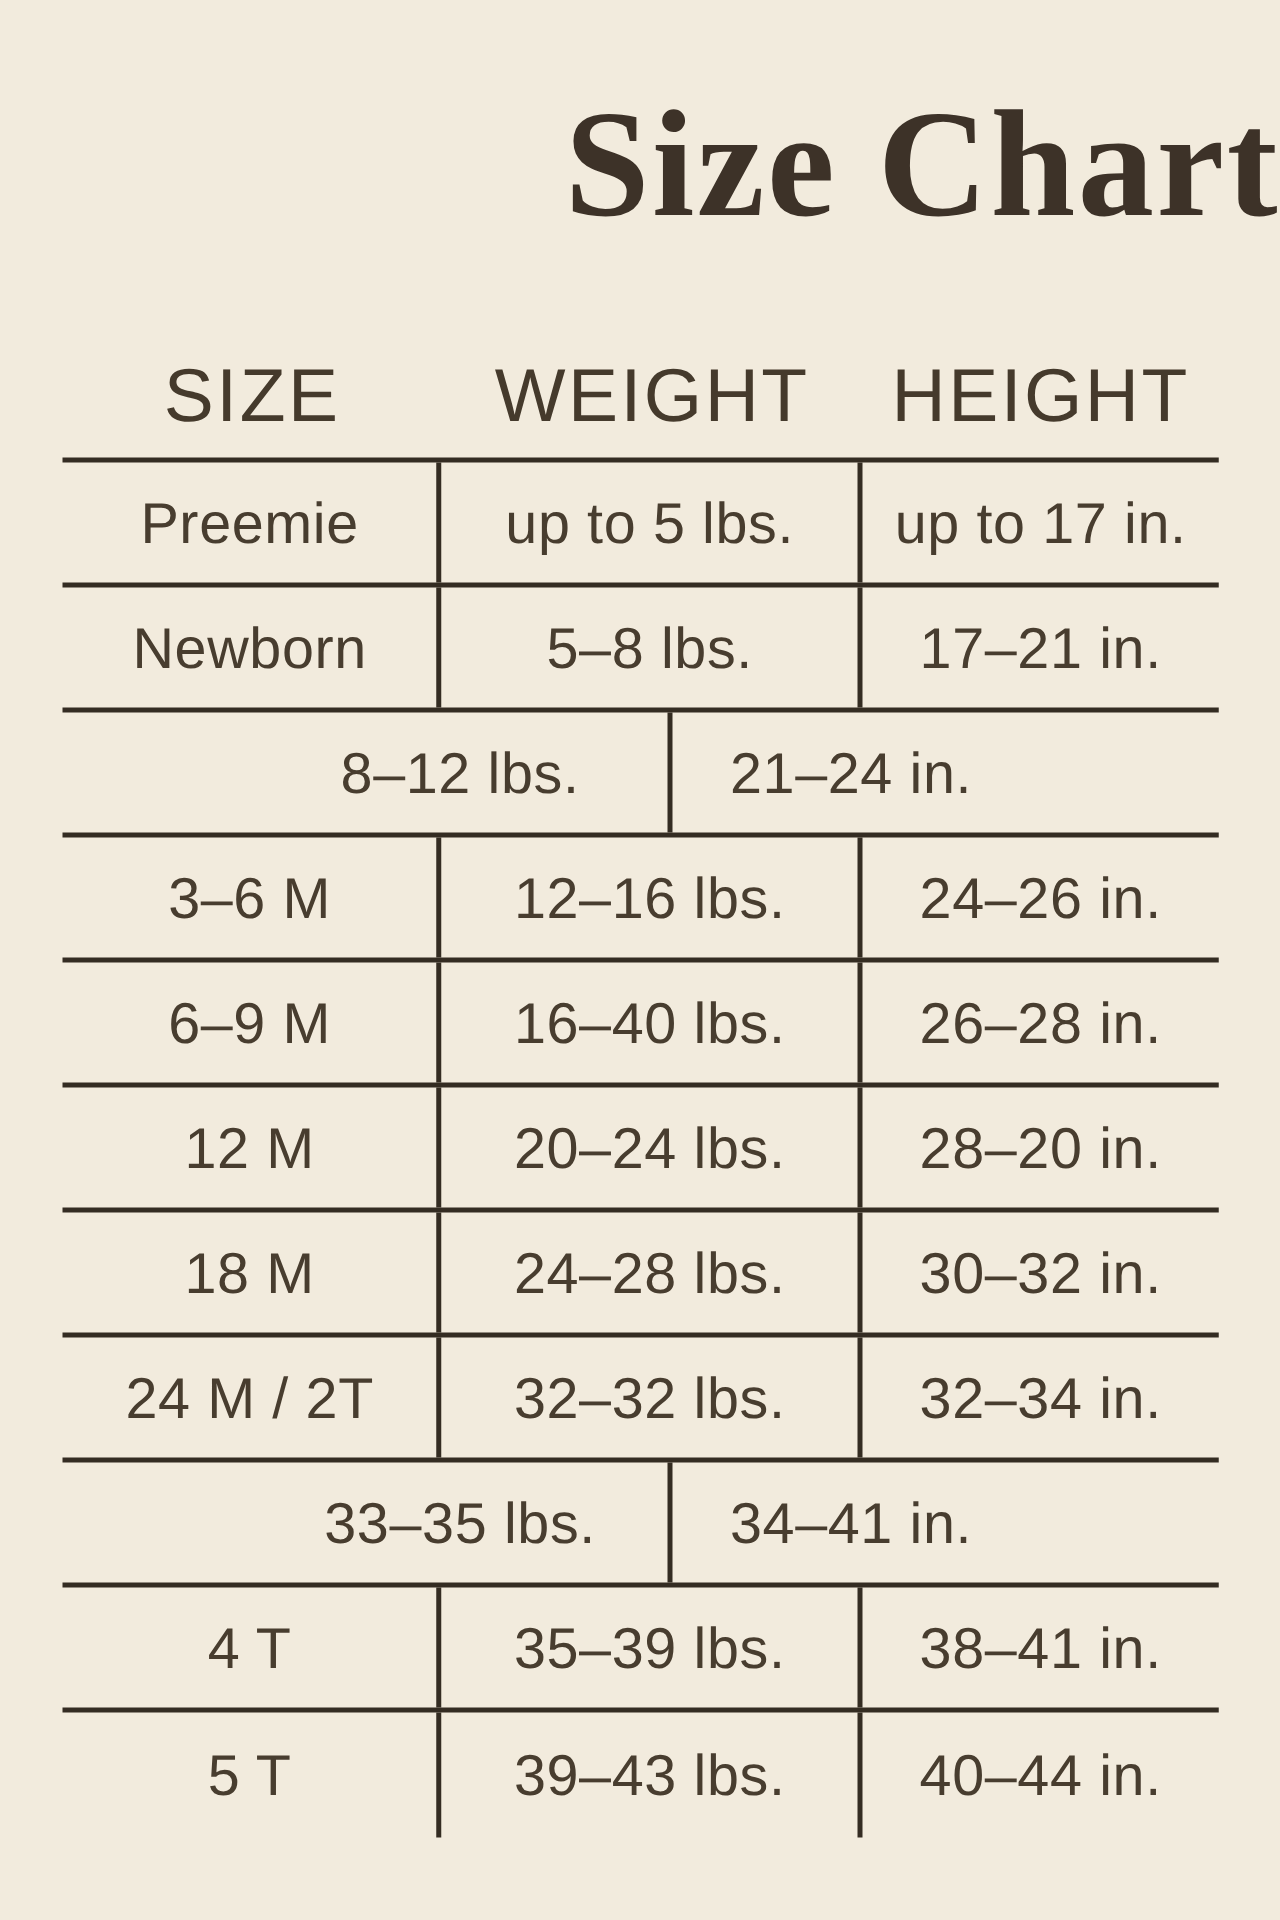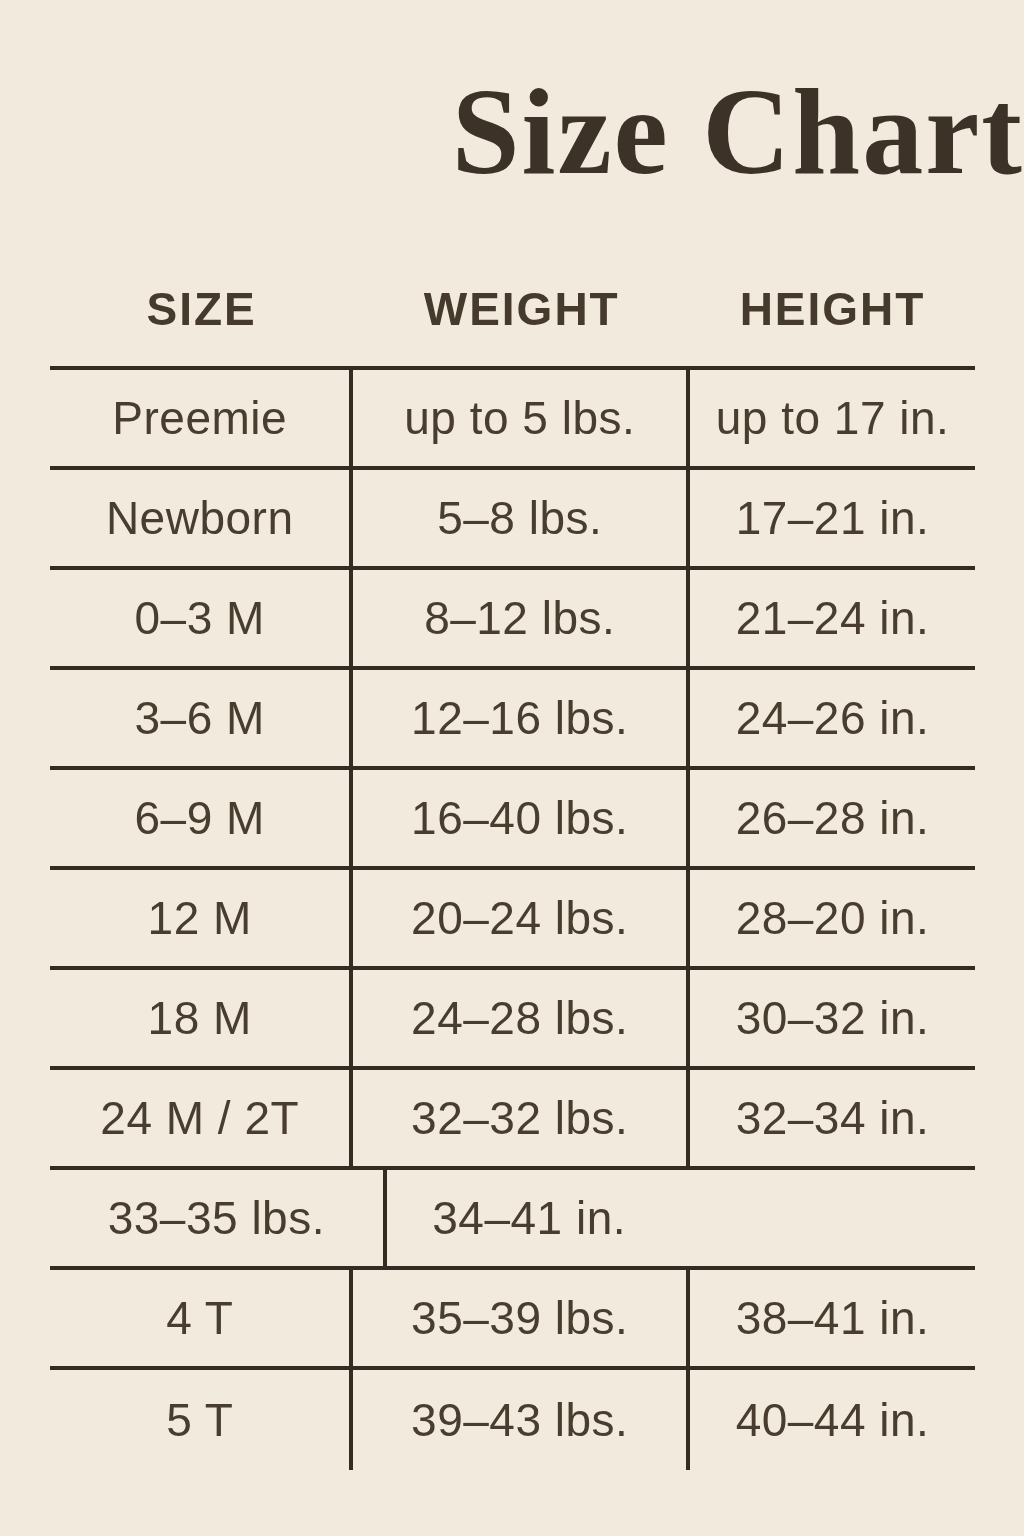--- a/index.html
+++ b/index.html
@@ -33,39 +33,40 @@
     position: absolute;
     top: 282px;
     left: 50px;
     width: 925px;
     display: flex;
   }
   .header-cell {
     display: flex;
     align-items: center;
     justify-content: center;
-    font-weight: bold;
-    font-size: 46px;
+    font-weight: normal;
+    font-size: 60px;
     letter-spacing: 2px;
     color: var(--header-ink);
   }
   .col-0 { width: 32.8%; }
   .col-1 { width: 36.4%; }
   .col-2 { width: 30.8%; }
   .table-body {
     position: absolute;
     top: 366px;
     left: 50px;
     width: 925px;
     border-top: 4px solid var(--line);
   }
   .table-row {
     display: flex;
     height: 100px;
     border-bottom: 4px solid var(--line);
+    justify-content: center;
   }
   .table-row:last-child { border-bottom: none; }
   .table-cell {
     display: flex;
     align-items: center;
     justify-content: center;
     font-size: 46px;
     color: var(--cell-ink);
     letter-spacing: 0.5px;
   }
@@ -89,21 +90,20 @@
       <div class="table-cell col-0">Preemie</div>
       <div class="table-cell col-1">up to 5 lbs.</div>
       <div class="table-cell col-2">up to 17 in.</div>
     </div>
     <div class="table-row">
       <div class="table-cell col-0">Newborn</div>
       <div class="table-cell col-1">5–8 lbs.</div>
       <div class="table-cell col-2">17–21 in.</div>
     </div>
     <div class="table-row">
-      <div class="table-cell col-0">0–3 M</div>
       <div class="table-cell col-1">8–12 lbs.</div>
       <div class="table-cell col-2">21–24 in.</div>
     </div>
     <div class="table-row">
       <div class="table-cell col-0">3–6 M</div>
       <div class="table-cell col-1">12–16 lbs.</div>
       <div class="table-cell col-2">24–26 in.</div>
     </div>
     <div class="table-row">
       <div class="table-cell col-0">6–9 M</div>

